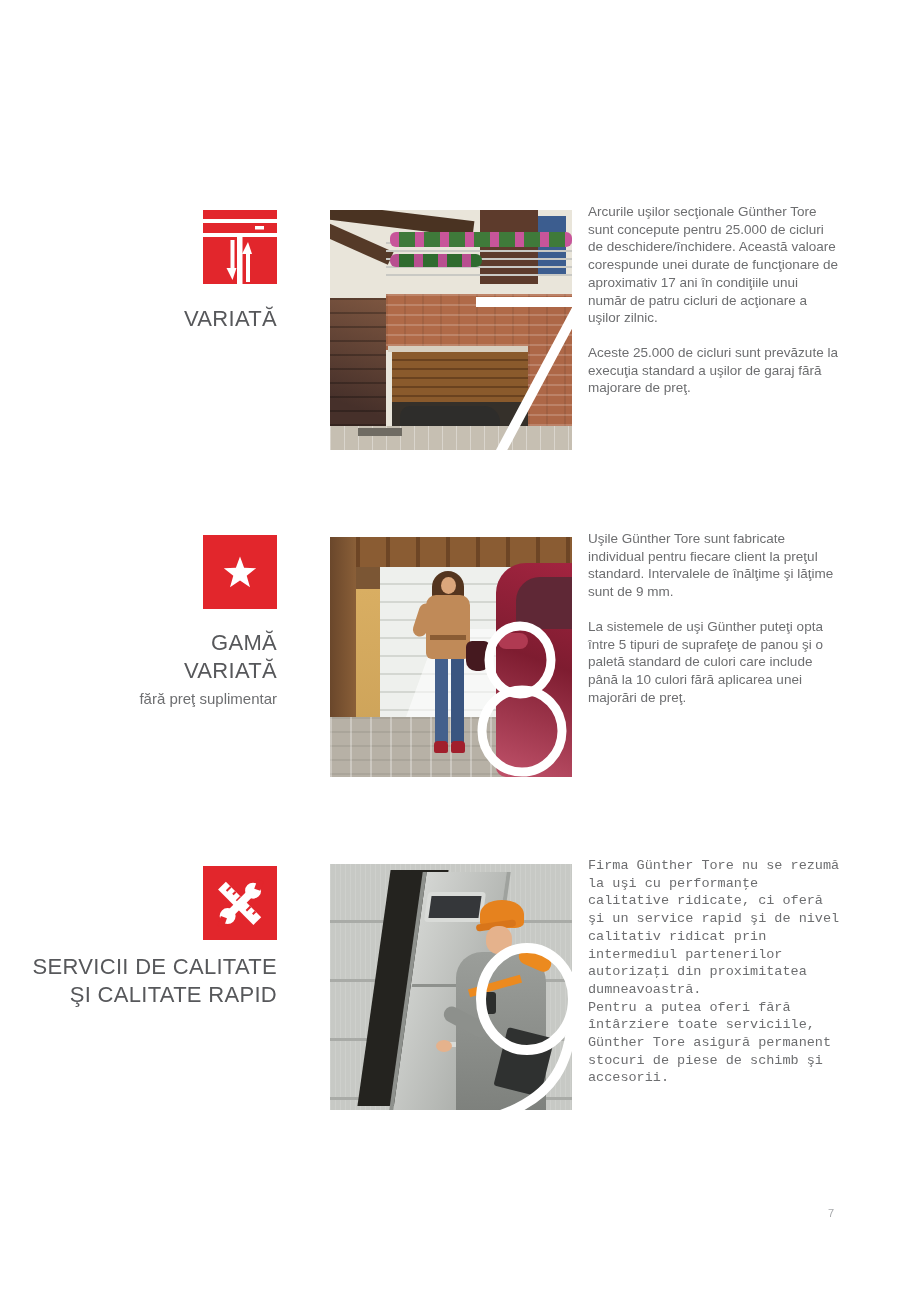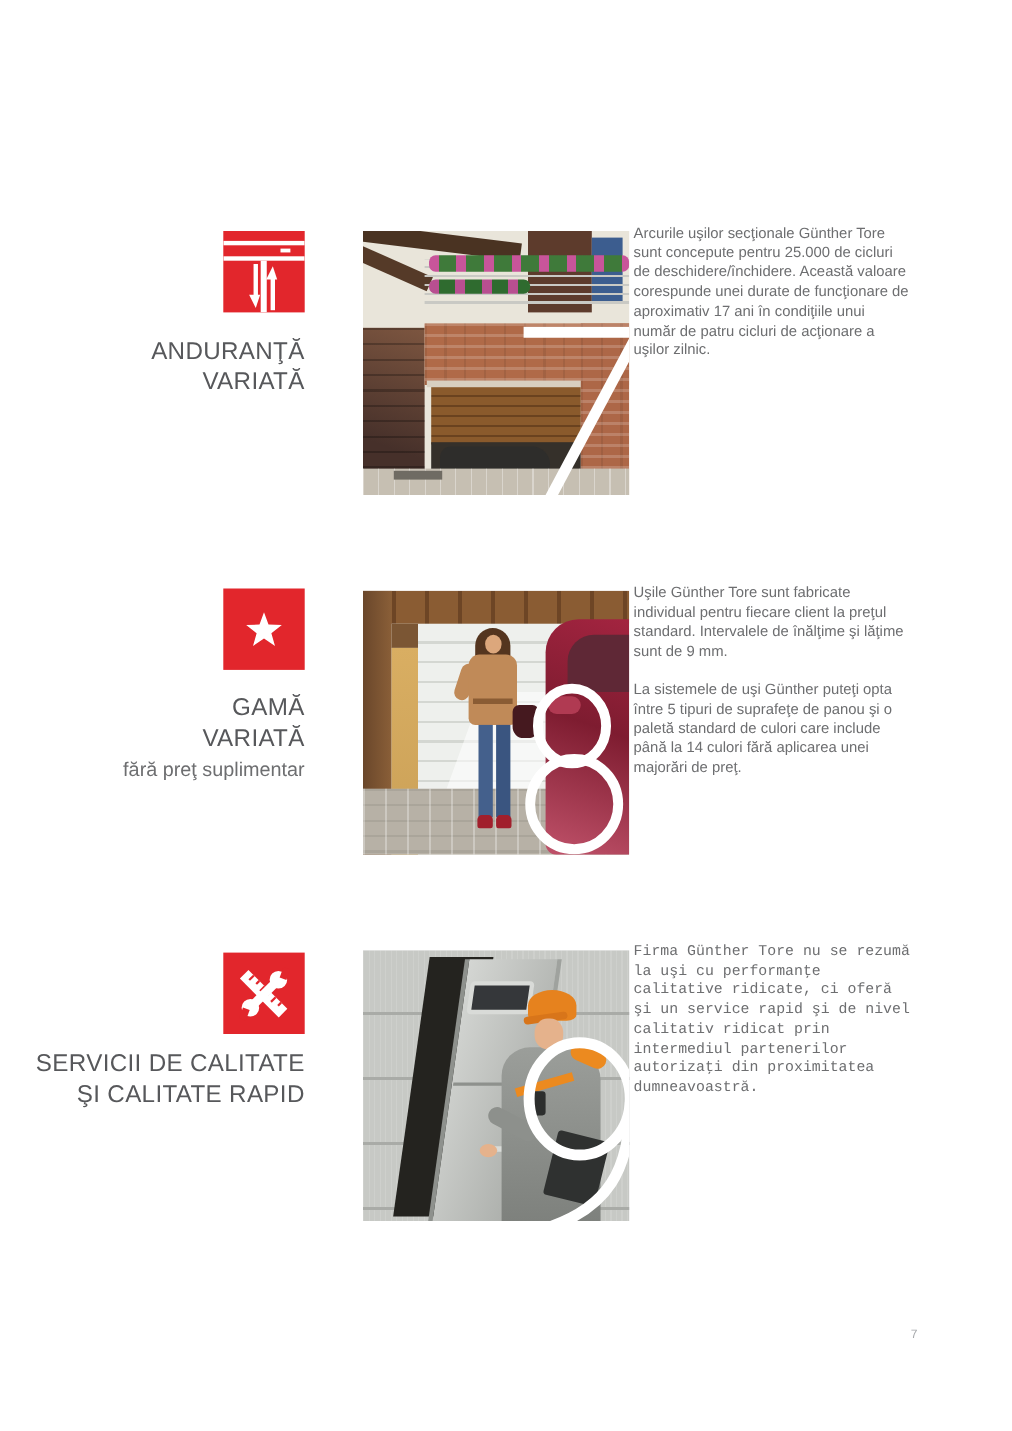--- a/index.html
+++ b/index.html
@@ -10,21 +10,21 @@
   
   .badge{position:absolute;left:203px;width:74px;height:74px;background:#e2262c;}
   .b1{top:210px}.b2{top:535px}.b3{top:866px}
   .badge svg{display:block;width:74px;height:74px;}
   .title{
     position:absolute;left:0;width:277px;margin:0;text-align:right;
     color:#57585b;font-size:22px;line-height:28px;font-weight:400;letter-spacing:.3px;
   }
   .t1{top:305px}.t2{top:629px}.t3{top:953px}
   .tline{display:block;}
-  .subtitle{display:block;font-size:18px;line-height:24px;color:#6d6e70;letter-spacing:0;margin-top:2px;}
+  .subtitle{display:block;font-size:15px;line-height:24px;color:#6d6e70;letter-spacing:0;margin-top:2px;}
   
   .photo{position:absolute;left:330px;width:242px;overflow:hidden;background:#e9e5da;}
   .ph1{top:210px;height:240px}.ph2{top:537px;height:240px;background:#efefec}.ph3{top:864px;height:246px;background:#c7c9c5}
   .photo *{position:absolute;}
   .num{position:absolute;left:0;top:0;width:100%;height:100%;}
   .num svg{display:block;width:100%;height:100%;}
   
   .p1-eave{left:-8px;top:2px;width:152px;height:16px;background:#4a3322;transform:rotate(7deg);}
   .p1-eave2{left:-12px;top:26px;width:76px;height:14px;background:#553a28;transform:rotate(24deg);}
   .p1-panel{left:150px;top:0;width:58px;height:74px;background:#5d3b2c;}
@@ -80,21 +80,21 @@
   .p3-stripe{left:188px;top:88px;width:34px;height:16px;background:#ec8a1f;transform:rotate(24deg);border-radius:8px;}
   .p3-stripe2{left:138px;top:118px;width:54px;height:8px;background:#ec8a1f;transform:rotate(-16deg);}
   .p3-helmet{left:150px;top:36px;width:44px;height:28px;background:#e6821e;border-radius:50% 50% 20% 20%;}
   .p3-brim{left:146px;top:58px;width:40px;height:7px;background:#d8751a;border-radius:4px;transform:rotate(-8deg);}
   .p3-face{left:156px;top:62px;width:26px;height:28px;background:#e5b28c;border-radius:45%;}
   .p3-radio{left:152px;top:128px;width:14px;height:22px;background:#2c2e2d;border-radius:3px;}
   .p3-arm{left:112px;top:150px;width:48px;height:16px;background:#8d908c;border-radius:8px;transform:rotate(28deg);}
   .p3-hand{left:106px;top:176px;width:16px;height:12px;background:#e5b28c;border-radius:50%;}
   .p3-board{left:170px;top:168px;width:48px;height:60px;background:#2f3130;transform:rotate(14deg);border-radius:3px;}
   
-  .textcol{position:absolute;left:576px;width:252px;color:#6d6e70;font-size:13.5px;line-height:17.7px;}
+  .textcol{position:absolute;left:588px;width:252px;color:#6d6e70;font-size:13.5px;line-height:17.7px;}
   .x1{top:203px}.x2{top:530px}.x3{top:857px}
   .textcol p{margin:0 0 17px 0;}
   .x3 p{margin:0;font-family:Liberation Mono, monospace;}
   
   .pageno{position:absolute;left:820px;top:1207px;width:22px;text-align:center;font-size:11px;color:#a6a8ab;}
 </style>
 </head>
 <body>
 
 <div class="page">
@@ -106,21 +106,20 @@
       <rect x="52" y="16" width="9" height="3.5" fill="#fff"></rect>
       <rect x="34" y="27" width="5.5" height="47" fill="#fff"></rect>
       <rect x="27.5" y="30" width="4" height="30" fill="#fff"></rect>
       <polygon points="23.5,58 33.5,58 29.5,70" fill="#fff"></polygon>
       <rect x="43" y="42" width="4" height="30" fill="#fff"></rect>
       <polygon points="39,44 49,44 45,32" fill="#fff"></polygon>
     </svg>
   </div>
 
   <h2 class="title t1">
-    <span class="tline">ANDURANŢĂ</span>
     <span class="tline">VARIATĂ</span>
   </h2>
 
   <figure class="photo ph1" style="margin:0">
     <div class="p1-panel"></div>
     <div class="p1-glass"></div>
     <div class="p1-eave"></div>
     <div class="p1-eave2"></div>
     <div class="p1-rail"></div>
     <div class="p1-flowers"></div>
@@ -138,20 +137,21 @@
     <div class="num" role="img" aria-label="7">
       <svg viewBox="0 0 242 240" preserveAspectRatio="none">
         <path d="M146 92 H278" stroke="#fff" stroke-width="10" fill="none"></path>
         <path d="M257 80 L162 258" stroke="#fff" stroke-width="10" fill="none"></path>
       </svg>
     </div>
   </figure>
 
   <div class="textcol x1">
     <p>Arcurile uşilor secţionale Günther Tore sunt concepute pentru 25.000 de cicluri de deschidere/închidere. Această valoare corespunde unei durate de funcţionare de aproximativ 17 ani în condiţiile unui număr de patru cicluri de acţionare a uşilor zilnic.</p>
+    <p>Aceste 25.000 de cicluri sunt prevăzute la execuţia standard a uşilor de garaj fără majorare de preţ.</p>
   </div>
 
   <div class="badge b2">
     <svg viewBox="0 0 74 74">
       <polygon fill="#fff" points="37,21.5 41.1,32.8 53.2,33.2 43.7,40.7 47,52.3 37,45.5 27,52.3 30.3,40.7 20.8,33.2 32.9,32.8"></polygon>
     </svg>
   </div>
 
   <h2 class="title t2">
     <span class="tline">GAMĂ</span>
@@ -183,21 +183,21 @@
     <div class="num" role="img" aria-label="8">
       <svg viewBox="0 0 242 240" preserveAspectRatio="none">
         <ellipse cx="190" cy="123" rx="31" ry="34" stroke="#fff" stroke-width="9" fill="none"></ellipse>
         <ellipse cx="192" cy="194" rx="40" ry="41" stroke="#fff" stroke-width="9" fill="none"></ellipse>
       </svg>
     </div>
   </figure>
 
   <div class="textcol x2">
     <p>Uşile Günther Tore sunt fabricate individual pentru fiecare client la preţul standard. Intervalele de înălţime şi lăţime sunt de 9 mm.</p>
-    <p>La sistemele de uşi Günther puteţi opta între 5 tipuri de suprafeţe de panou şi o paletă standard de culori care include până la 14 culori fără aplicarea unei majorări de preţ.</p>
+    <p>La sistemele de uşi Günther puteţi opta între 5 tipuri de suprafeţe de panou şi o paletă standard de culori care include până la 10 culori fără aplicarea unei majorări de preţ.</p>
   </div>
 
   <div class="badge b3">
     <svg viewBox="0 0 74 74">
       <g transform="rotate(45 37 37)">
         <rect x="12" y="32" width="50" height="11" fill="#fff"></rect>
         <rect x="18" y="32" width="2" height="6" fill="#e2262c"></rect>
         <rect x="25" y="32" width="2" height="4" fill="#e2262c"></rect>
         <rect x="32" y="32" width="2" height="6" fill="#e2262c"></rect>
         <rect x="39" y="32" width="2" height="4" fill="#e2262c"></rect>
@@ -238,17 +238,18 @@
     <div class="num" role="img" aria-label="9">
       <svg viewBox="0 0 242 246" preserveAspectRatio="none">
         <ellipse cx="197" cy="135" rx="46" ry="51" stroke="#fff" stroke-width="10" fill="none"></ellipse>
         <path d="M243 138 C243 200 222 234 168 252" stroke="#fff" stroke-width="10" fill="none"></path>
       </svg>
     </div>
   </figure>
 
   <div class="textcol x3">
     <p>Firma Günther Tore nu se rezumă la uşi cu performanţe calitative ridicate, ci oferă şi un service rapid şi de nivel calitativ ridicat prin intermediul partenerilor autorizaţi din proximitatea dumneavoastră.</p>
+    <p>Pentru a putea oferi fără întârziere toate serviciile, Günther Tore asigură permanent stocuri de piese de schimb şi accesorii.</p>
   </div>
 
   <div class="pageno">7</div>
 
 </div>
 
 </body></html>

